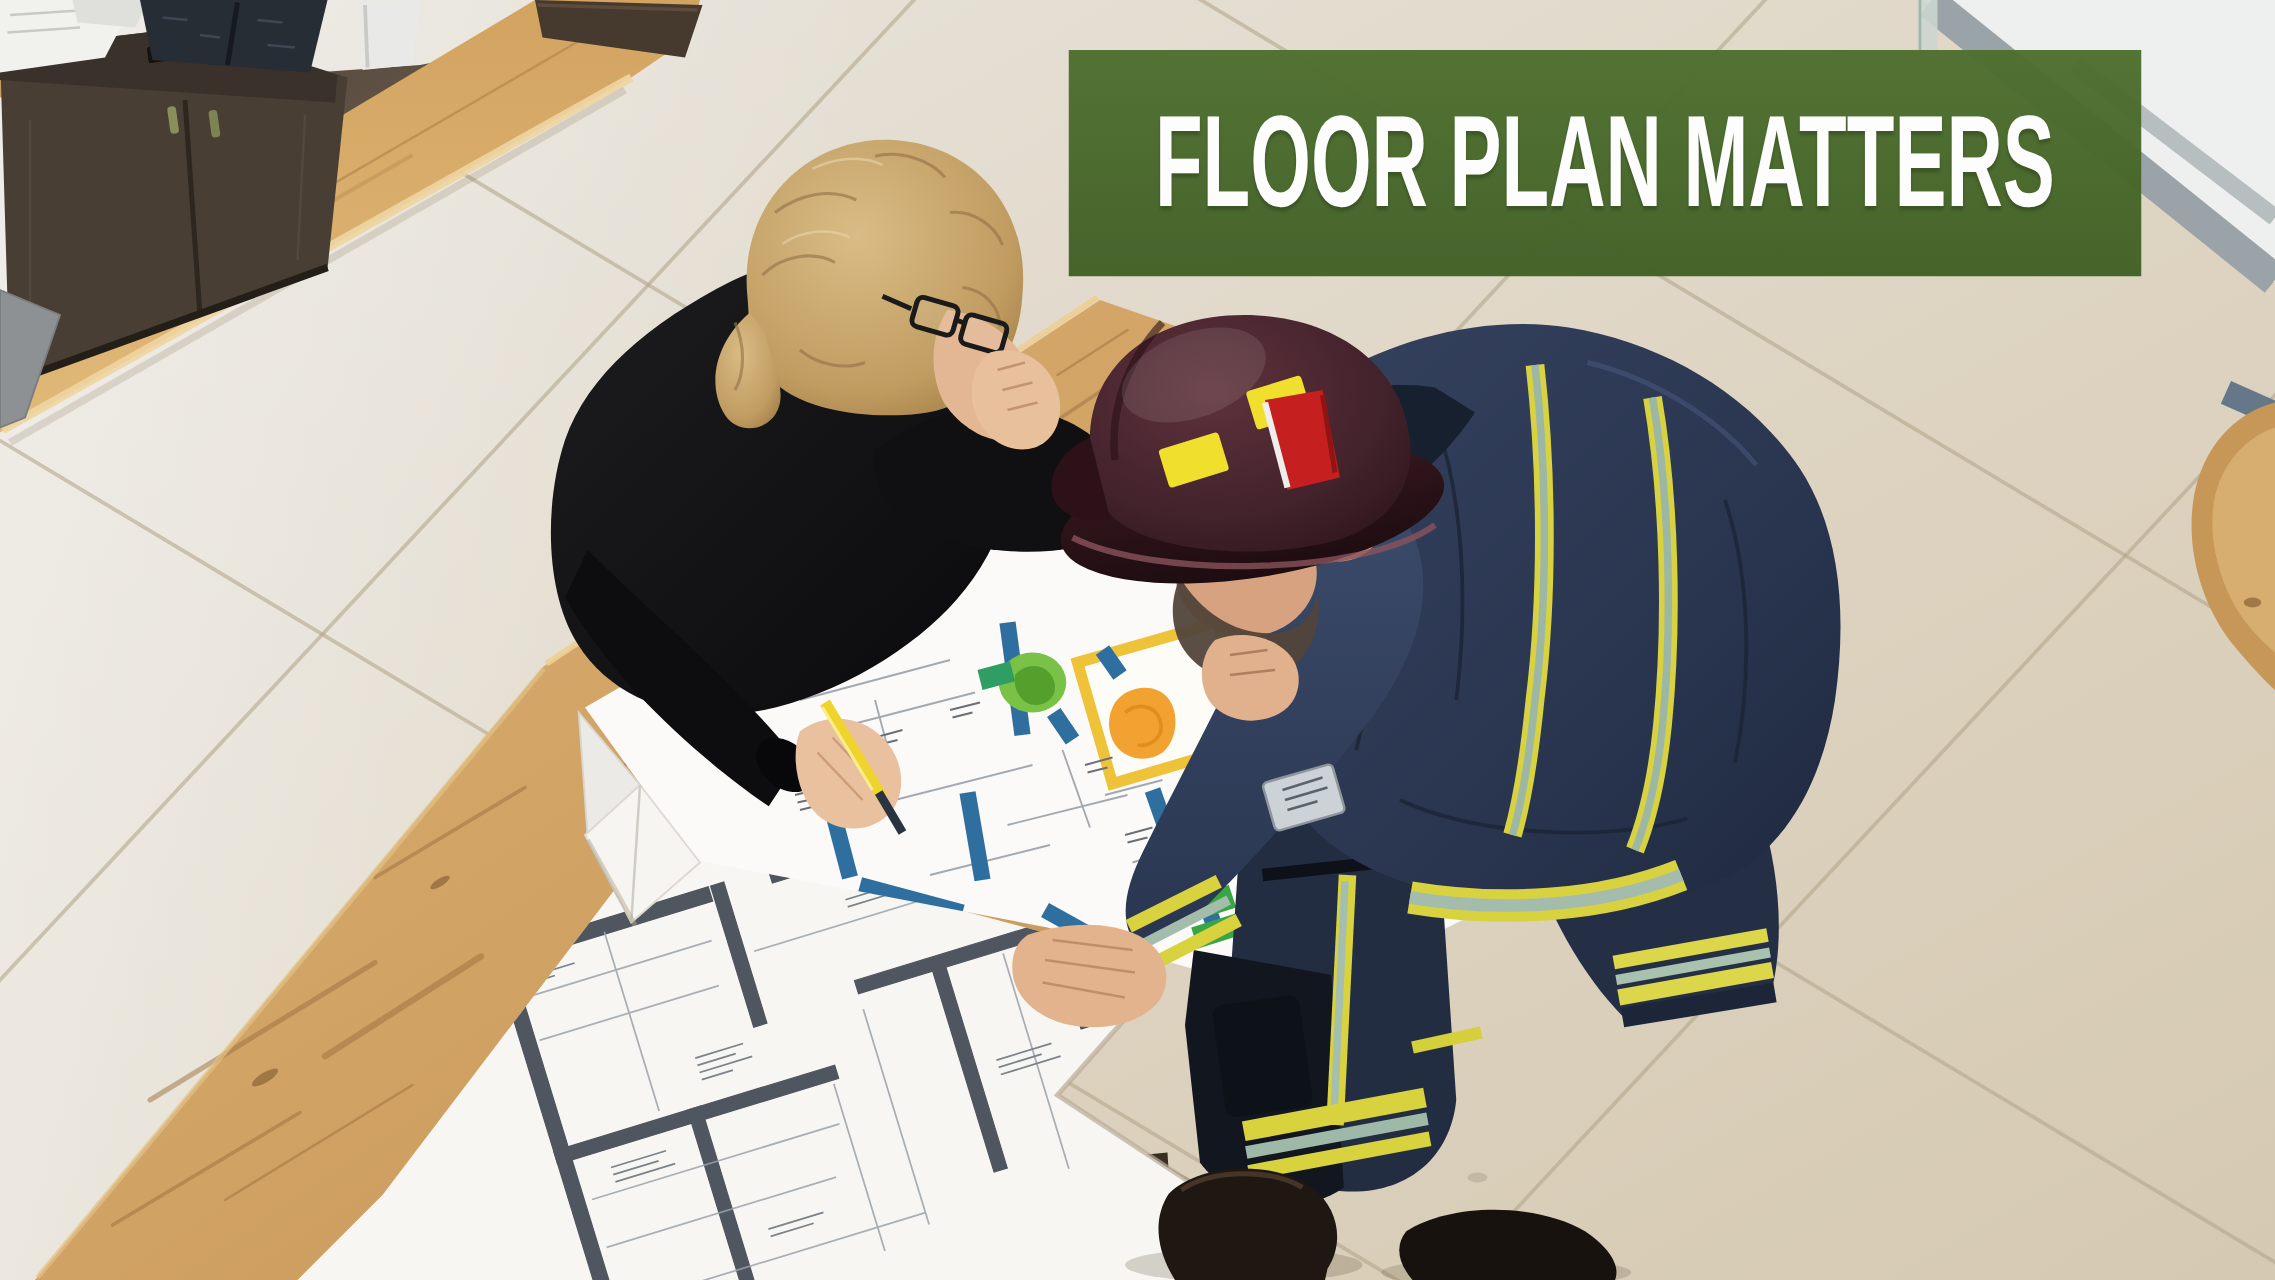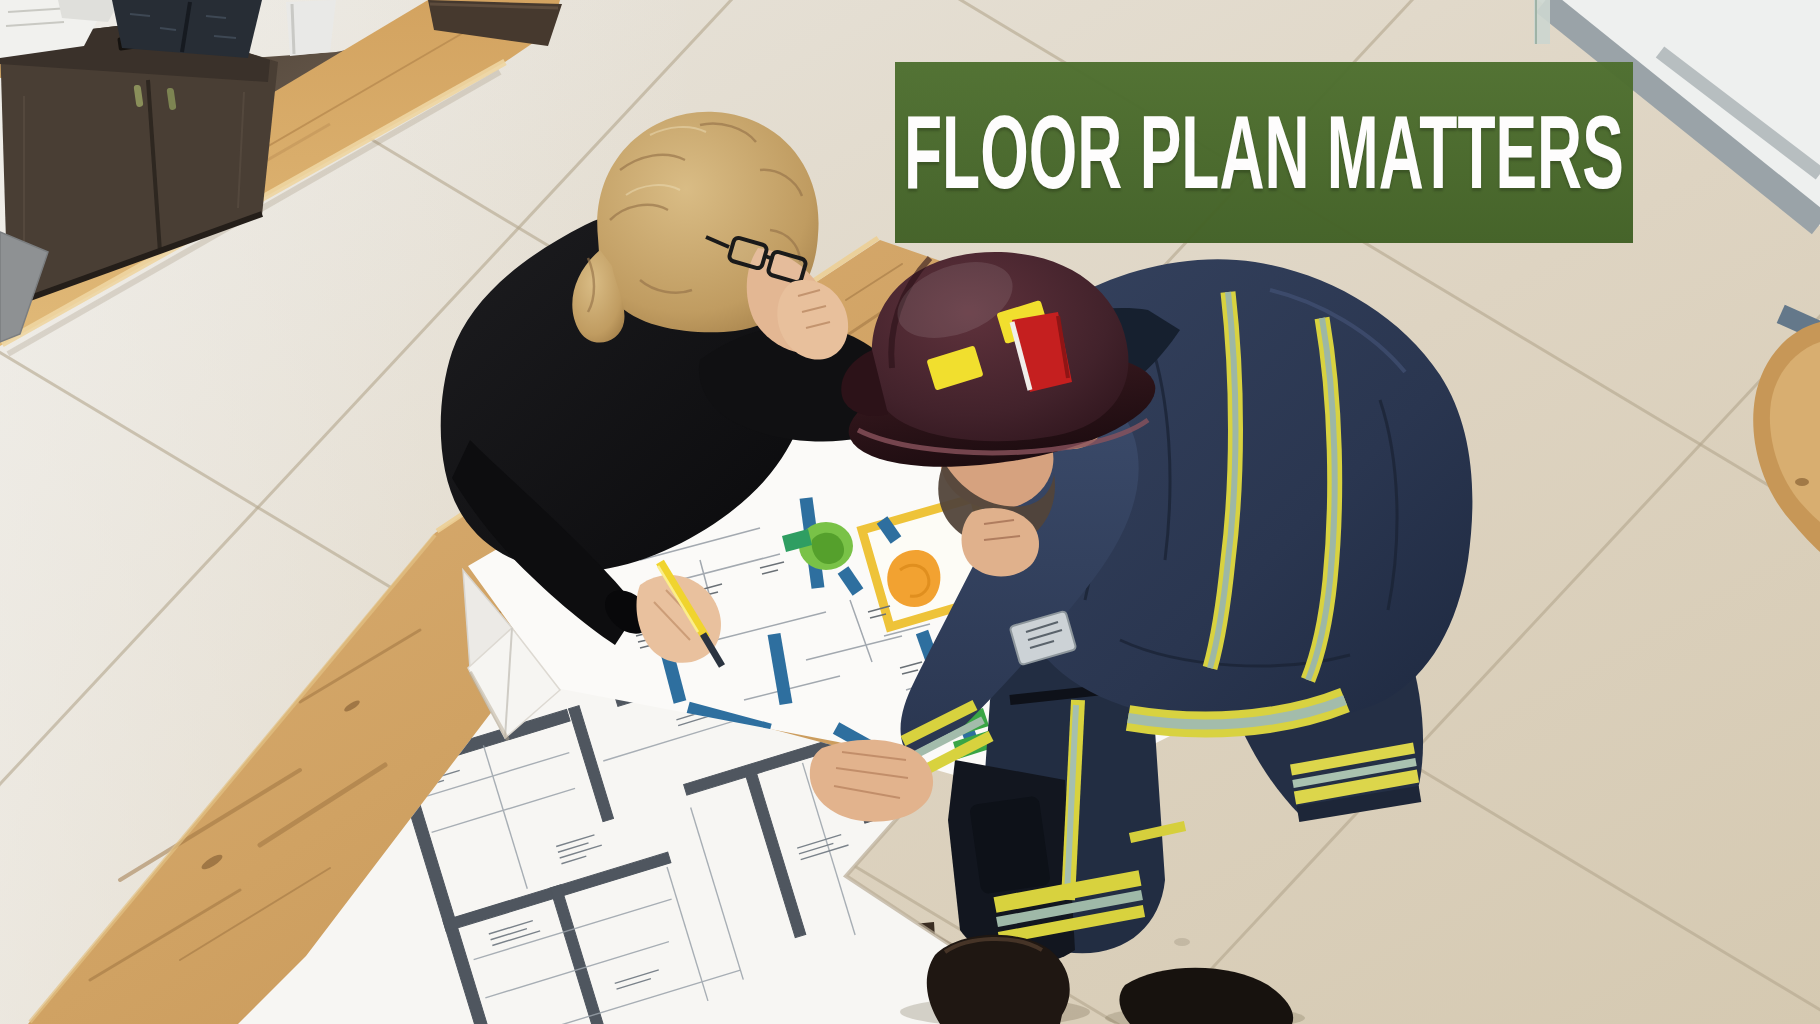--- a/index.html
+++ b/index.html
@@ -1,20 +1,20 @@
 <!DOCTYPE html>
 <html><head>
 <meta charset="utf-8">
 <style>
   html,body{margin:0;padding:0;background:#222;}
   .stage{position:relative;width:1820px;height:1024px;overflow:hidden;background:#ddd5c5;
          font-family:"Liberation Sans",sans-serif;}
   .stage svg{position:absolute;left:0;top:0;}
-  .banner{position:absolute;left:855px;top:62px;width:738px;height:181px;
-          display:flex;align-items:center;justify-content:center;opacity:.97;margin-left:40px;}
+  .banner{position:absolute;left:855px;top:40px;width:858px;height:181px;
+          display:flex;align-items:center;justify-content:center;opacity:.97;}
   .banner-title{font-family:"Liberation Sans",sans-serif;font-weight:700;font-size:104px;
           letter-spacing:0px;color:#fff;white-space:nowrap;transform:scaleX(.60);
           text-shadow:0 3px 3px rgba(15,25,8,.28);}
 </style>
 </head>
 <body>
 
 <div class="stage">
 <svg width="1820" height="1024" viewBox="0 0 1820 1024">
   <defs>

